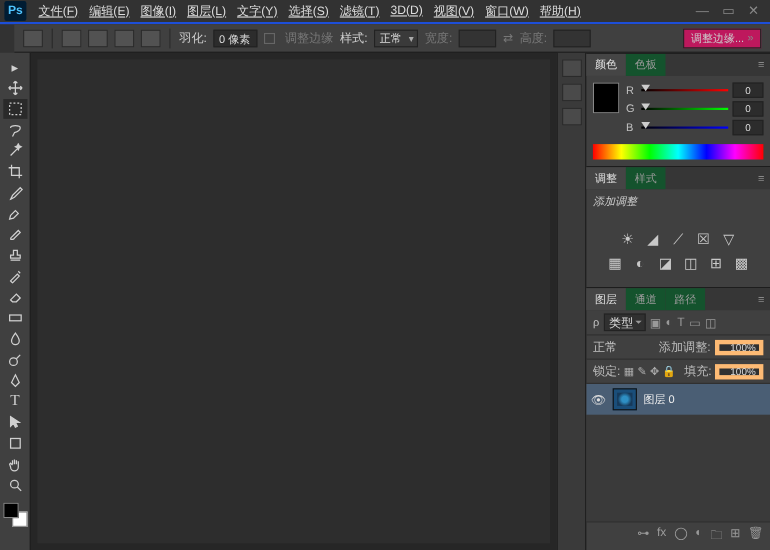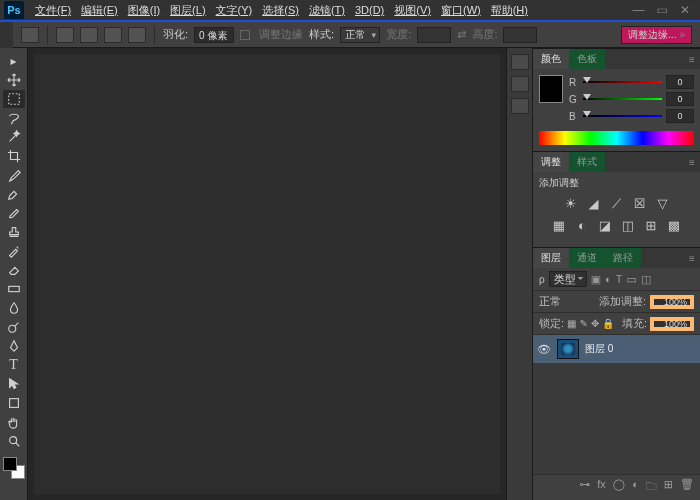--- a/index.html
+++ b/index.html
@@ -44,21 +44,21 @@
 .srow .lab{width:10px; font-size:10px;}
 .srow .track{flex:1; height:8px; position:relative;}
 .srow .track:before{content:"";position:absolute;inset:3px 0;}
 .srow.r .track:before{background:linear-gradient(90deg,#000,#f00);}
 .srow.g .track:before{background:linear-gradient(90deg,#000,#0f0);}
 .srow.b .track:before{background:linear-gradient(90deg,#000,#00f);}
 .srow .track:after{content:"";position:absolute;left:0;top:-1px;width:0;height:0;border-left:4px solid transparent;border-right:4px solid transparent;border-top:6px solid #ccc;}
 .srow .val{width:28px;height:14px;background:#2c2c2c;border:1px solid #222;font-size:9px;text-align:center;color:#ddd;line-height:12px;}
 .spectrum { height:14px; margin:2px 6px 6px 6px; background:linear-gradient(90deg,#f00,#ff0,#0f0,#0ff,#00f,#f0f,#f00);}
 .adj-body { padding:4px 6px 8px 6px;}
-.adj-title{font-size:10px; color:#ccc; margin-bottom:6px;}
+.adj-title{font-size:10px; color:#ccc; margin-bottom:20px;font-style:italic;}
 .adj-row { display:flex; gap:9px; justify-content:center; margin-bottom:6px;}
 .adj-row span{color:#c8c8c8; font-size:13px; width:14px; text-align:center}
 .layers-body { flex:1; display:flex; flex-direction:column; min-height:0;}
 .lopts { display:flex; align-items:center; gap:4px; padding:3px 6px; border-bottom:1px solid #2e2e2e;}
 .lopts .dd{background:#303030;border:1px solid #222;font-size:11px;padding:0 10px 0 4px;height:16px;display:flex;align-items:center;position:relative;color:#ddd}
 .lopts .dd:after{content:"⏷";position:absolute;right:2px;font-size:8px;color:#999}
 .lopts .ico{color:#999;font-size:11px;}
 .lopts-row2{display:flex;align-items:center;gap:4px;padding:3px 6px;border-bottom:1px solid #2e2e2e;font-size:10px;}
 .loplbl{color:#bbb}
 .lopval{background:#303030;border:4px solid #fdba74;padding:0 3px;height:14px;font-size:9px;color:#ddd; width:44px;text-align:right;display:flex;align-items:center;justify-content:flex-end}

